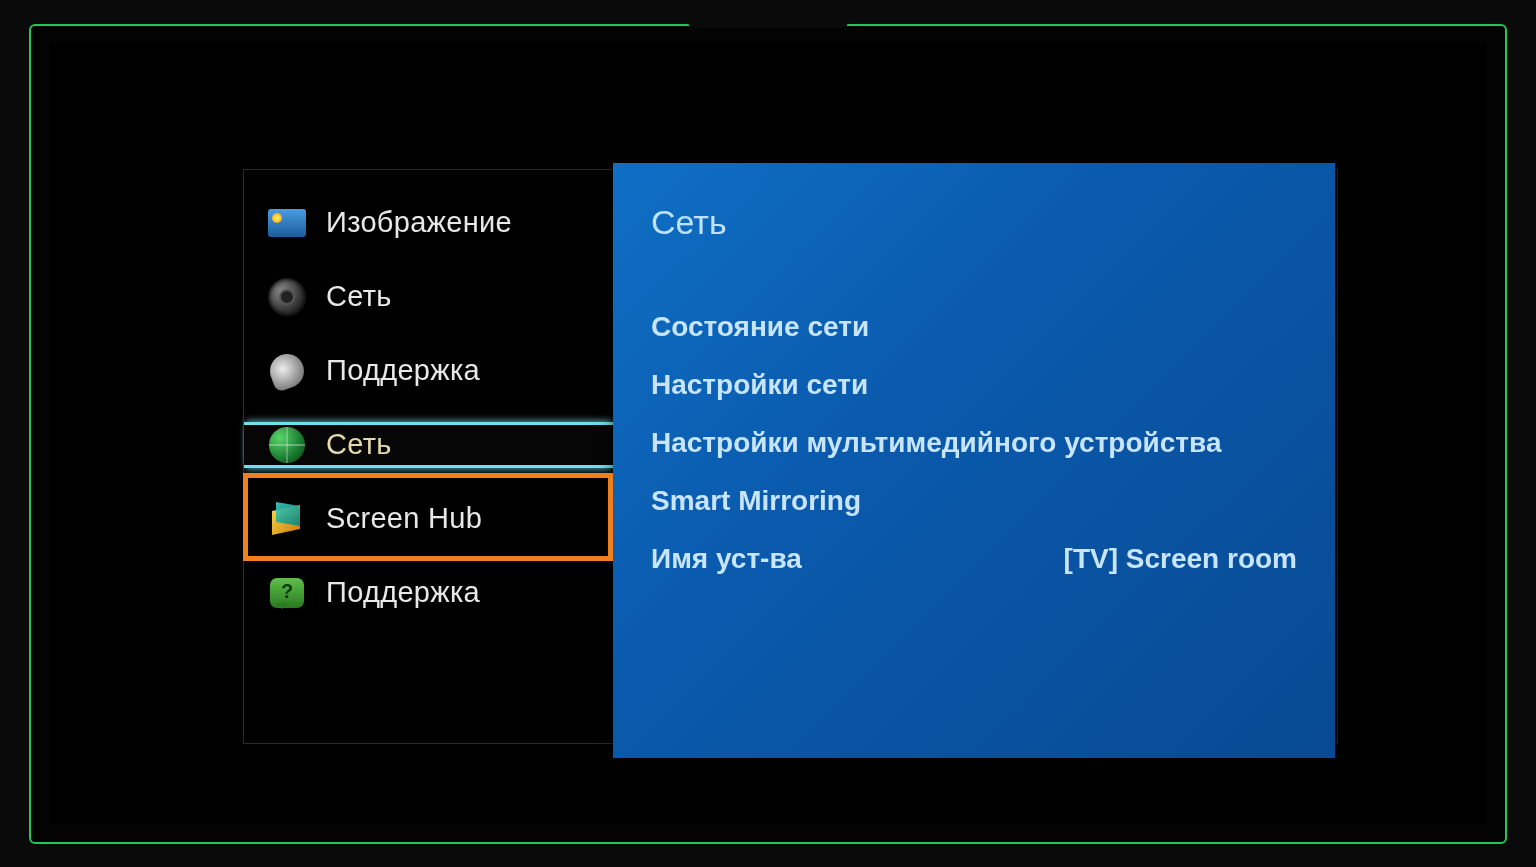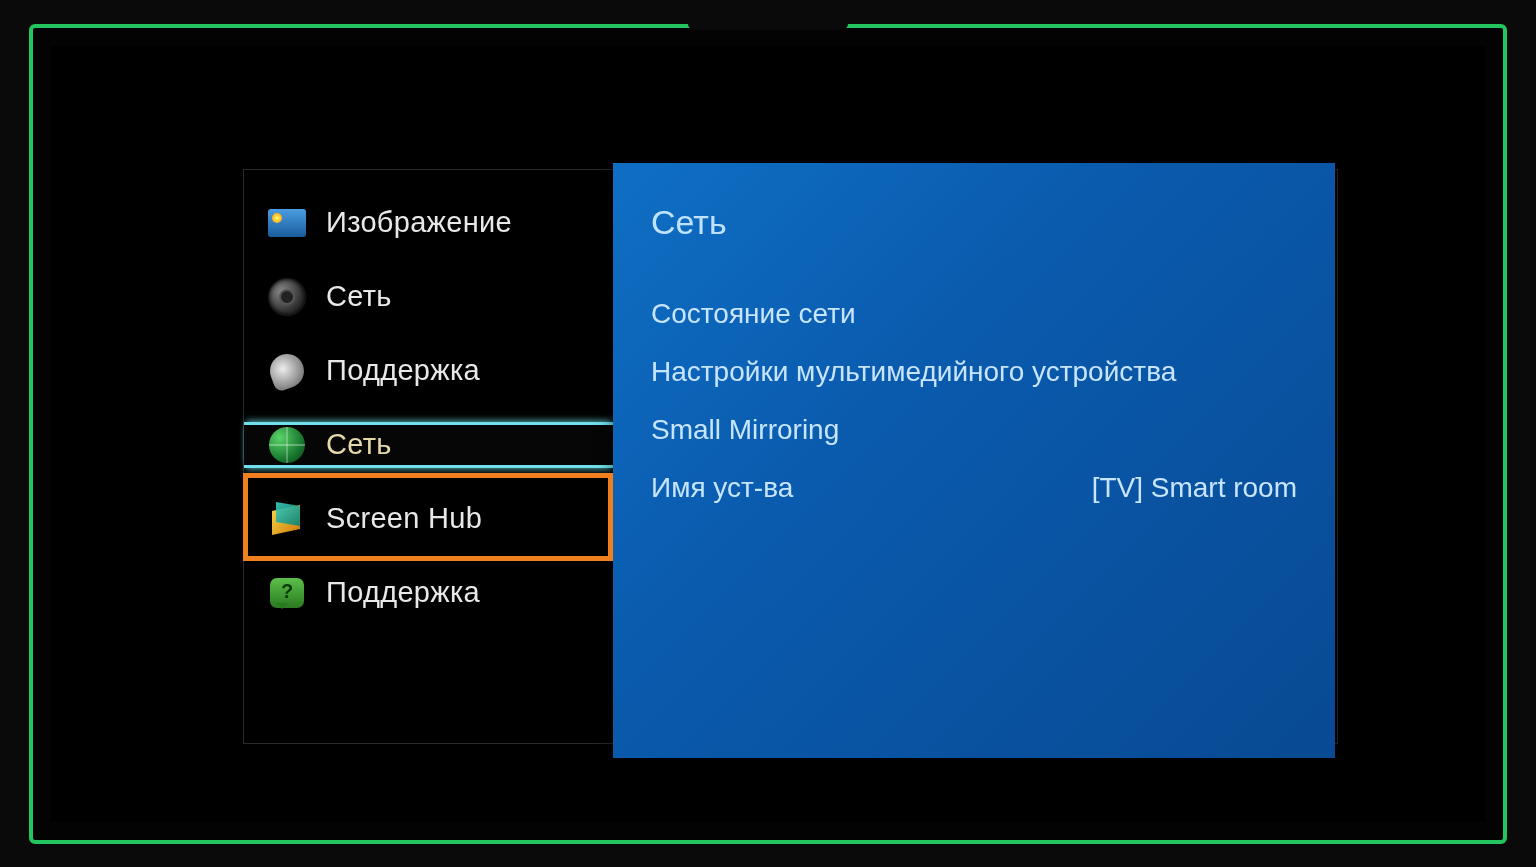--- a/index.html
+++ b/index.html
@@ -9,21 +9,21 @@
       font-family: "Helvetica Neue", Arial, sans-serif;
       font-weight: 300;
       display: flex;
       align-items: center;
       justify-content: center;
     }
     .tv-frame {
       width: 1478px;
       height: 820px;
       background: #000;
-      border: 4px solid #22c55e;
+      border: 2px solid #22c55e;
       border-radius: 6px;
       position: relative;
       box-shadow: inset 0 0 0 18px #030303;
       display: flex;
       align-items: center;
       justify-content: center;
     }
     .tv-notch {
       position: absolute;
       top: -10px;
@@ -116,24 +116,24 @@
     }
     .panel-title {
       color: #bfe3ff;
       font-size: 34px;
       font-weight: 300;
       margin-bottom: 56px;
     }
     .panel-item {
       color: #c8e5ff;
       font-size: 28px;
-      font-weight: 400;
+      font-weight: 700;
       height: 58px;
       display: flex;
-      align-items: flex-start;
+      align-items: center;
       justify-content: space-between;
       cursor: pointer;
     }
     .panel-item .value { color: #c8e5ff; }
     
     .ic-picture { background: linear-gradient(#4a9de0,#1a5c9c); border-radius:3px; width:38px; height:28px; position:relative; }
     .ic-picture::after { content:""; position:absolute; left:4px; top:4px; width:10px; height:10px; background: radial-gradient(#ff6, #f80); border-radius:50%; }
     .ic-sound { width:36px; height:36px; border-radius:50%; background: radial-gradient(circle at 35% 35%, #888, #333 60%, #111); box-shadow: inset 0 0 4px #000, 0 0 2px #555; position:relative; }
     .ic-sound::after { content:""; position:absolute; left:50%; top:50%; width:12px; height:12px; background:#222; border:2px solid #555; border-radius:50%; transform:translate(-50%,-50%); }
     .ic-broadcast { width:34px; height:34px; border-radius:50% 50% 50% 8px; background: radial-gradient(circle at 40% 40%, #eee, #999 55%, #555); transform: rotate(-20deg); }
@@ -207,25 +207,28 @@
 
     <div class="highlight-box"></div>
 
     <div class="details-panel">
       <div class="panel-title">Сеть</div>
 
       <div class="panel-item">
         <span>Состояние сети</span>
       </div>
       <div class="panel-item">
+        <span>Настройки сети</span>
+      </div>
+      <div class="panel-item">
         <span>Настройки мультимедийного устройства</span>
       </div>
       <div class="panel-item">
-        <span>Small Mirroring</span>
+        <span>Smart Mirroring</span>
       </div>
       <div class="panel-item">
         <span>Имя уст-ва</span>
-        <span class="value">[TV] Smart room</span>
+        <span class="value">[TV] Screen room</span>
       </div>
     </div>
 
   </div>
 </div>
 
 </body></html>

